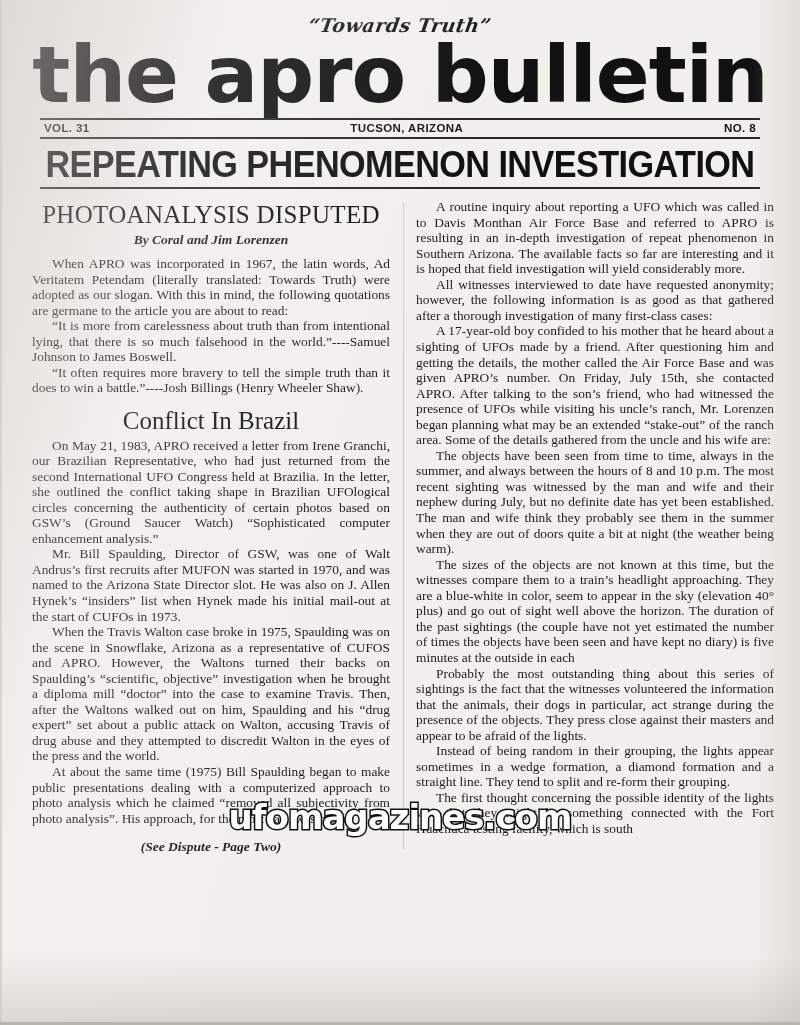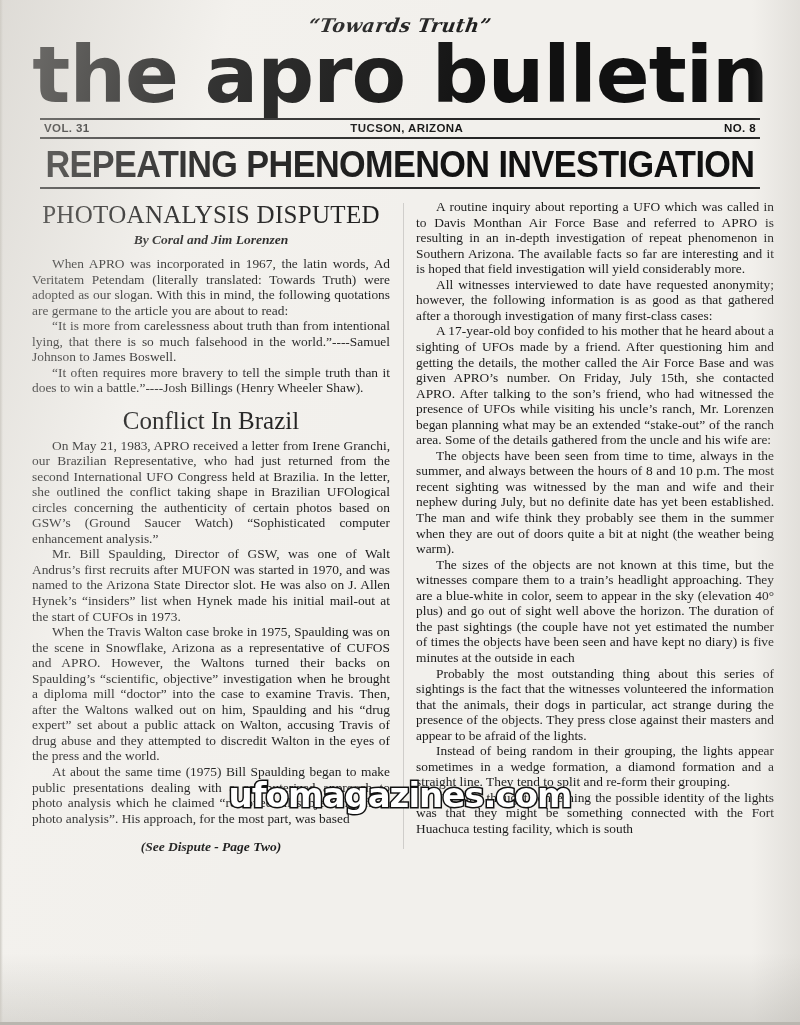--- a/index.html
+++ b/index.html
@@ -179,21 +179,21 @@
     font-style: italic;
     font-weight: 700;
     font-size: 13.5px;
     color: #1a1a1a;
   }
 
   
   .watermark {
     position: absolute;
     left: 218px;
-    top: 778px;
+    top: 800px;
     width: 364px;
     text-align: center;
     font-family: "DejaVu Sans", sans-serif;
     font-weight: 700;
     font-size: 34px;
     line-height: 1;
     letter-spacing: -1px;
     color: #ffffff;
     -webkit-text-stroke: 3px #111111;
     paint-order: stroke fill;

